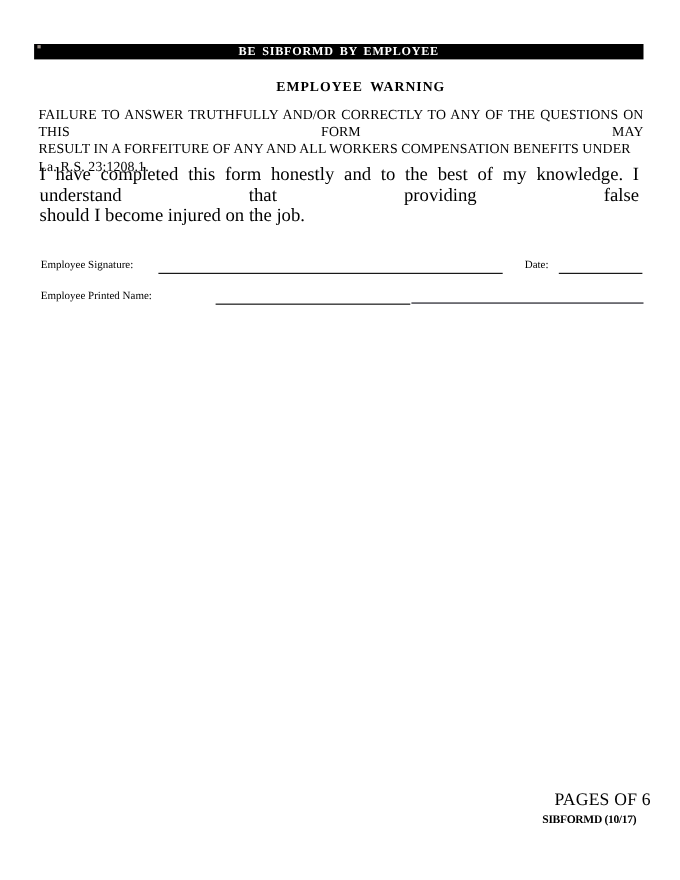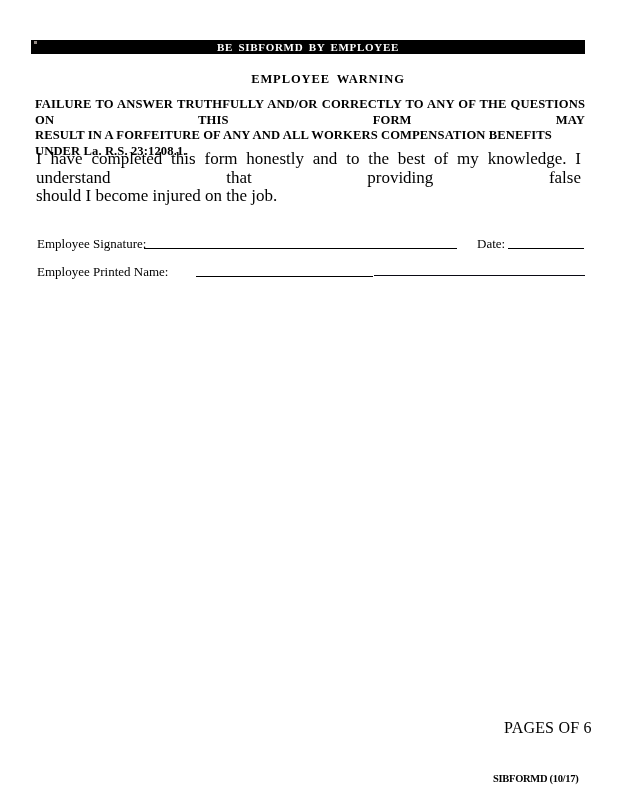--- a/index.html
+++ b/index.html
@@ -47,41 +47,41 @@
     font-size: 12.5px;
     letter-spacing: 0.9px;
     word-spacing: 3px;
   }
 
   
   .warning-paragraph {
     position: absolute;
     left: 35px; top: 97px;
     width: 550px;
-    font-weight: bold;
+    font-weight: normal;
     font-size: 12.6px;
     line-height: 15.5px;
     letter-spacing: 0.1px;
   }
   .line-justified { text-align: justify; text-align-last: justify; }
   .line-left { text-align: left; }
 
   
   .ack-paragraph {
     position: absolute;
     left: 36px; top: 150px;
     width: 545px;
     font-size: 17px;
     line-height: 18.6px;
   }
 
   
   .field-label {
     position: absolute;
-    font-size: 13px;
+    font-size: 10px;
     white-space: nowrap;
   }
   .lbl-signature    { left: 37px;  top: 236px; }
   .lbl-date         { left: 477px; top: 236px; }
   .lbl-printed-name { left: 37px;  top: 264px; }
 
   
   .field-line {
     position: absolute;
     height: 0;
@@ -100,21 +100,20 @@
     letter-spacing: 0.2px;
     white-space: nowrap;
   }
   .footer-form-code {
     position: absolute;
     left: 493px; top: 740px;
     font-size: 10.5px;
     font-weight: bold;
     letter-spacing: -0.3px;
     white-space: nowrap;
-    margin-top: 33px;
   }
 </style>
 </head>
 <body>
 
 <div class="page">
 
   <div class="header-bar">
     <span class="scan-speck"></span>
     <span class="header-bar-label">BE SIBFORMD BY EMPLOYEE</span>

